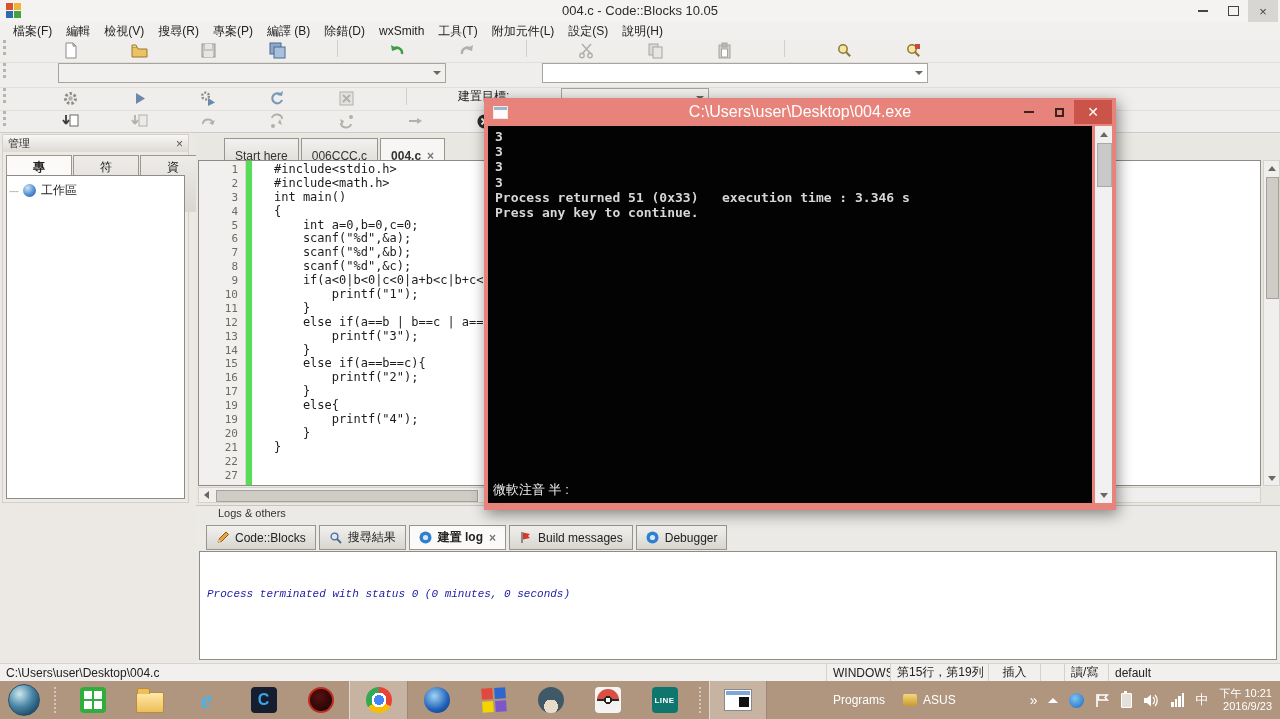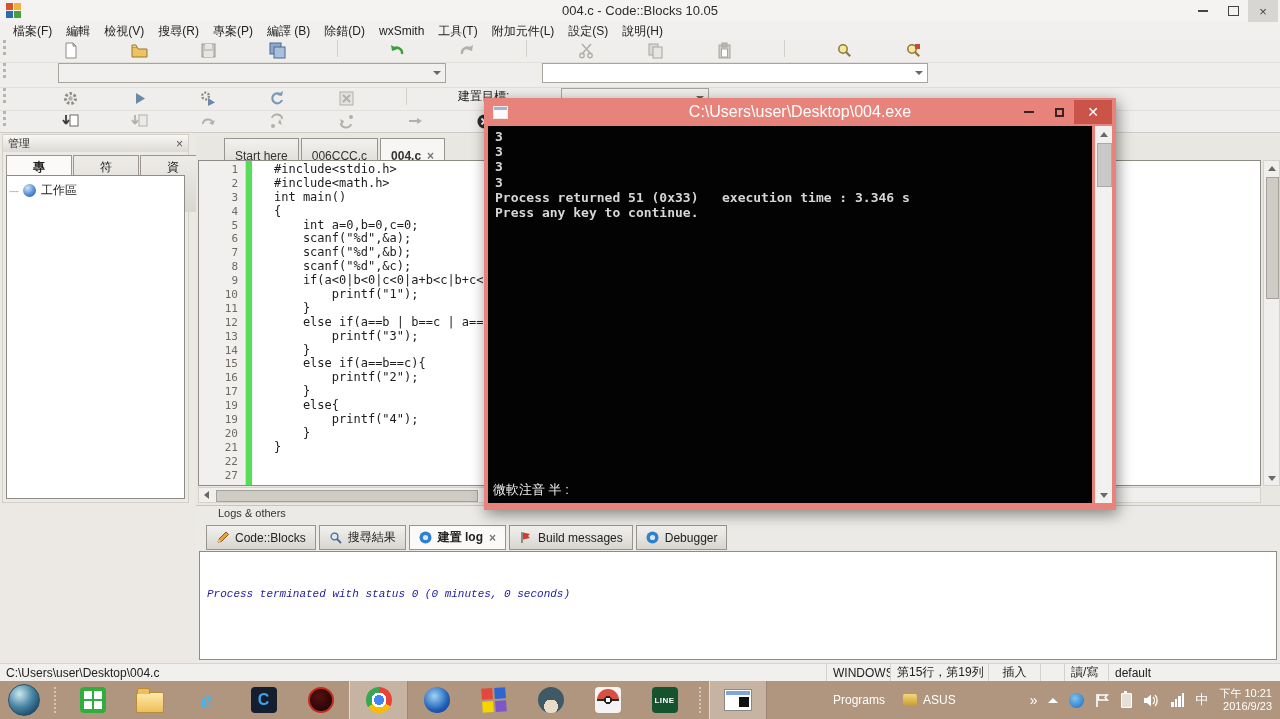--- a/index.html
+++ b/index.html
@@ -623,21 +623,21 @@
       </span>
     <span class="task-ic">
         <span class="ic26 round" style="background:radial-gradient(circle at 50% 75%,#e8dcc8 0 7px,#3f5a66 7px);"></span>
       </span>
     <span class="task-ic">
         <span class="ic26 tile" style="background:#f6f4f2;">
           <span class="ic26 round" style="width:22px;height:22px;background:radial-gradient(circle,#fff 0 2.5px,#222 2.5px 4px,transparent 4px),linear-gradient(#d94f43 0 45%,#2a2a2a 45% 55%,#f2f2f2 55% 100%);"></span>
         </span>
       </span>
     <span class="task-ic">
-        <span class="ic26 tile" style="background:#14532d;color:#fff;font-weight:bold;font-size:8px;letter-spacing:.5px;">LINE</span>
+        <span class="ic26 tile" style="background:#0f766e;color:#fff;font-weight:bold;font-size:8px;letter-spacing:.5px;">LINE</span>
       </span>
     <span class="tgrip"></span>
     <span class="task-ic active" style="width:56px;">
         <span class="thumbwin"></span>
       </span>
     <span style="width:66px;"></span>
     <span class="qlabel">Programs</span>
     <span style="width:18px;"></span>
     <span style="width:14px;height:12px;background:linear-gradient(#f5d87a,#c89a2e);border-radius:2px;flex:none;"></span>
     <span style="width:6px;"></span>

